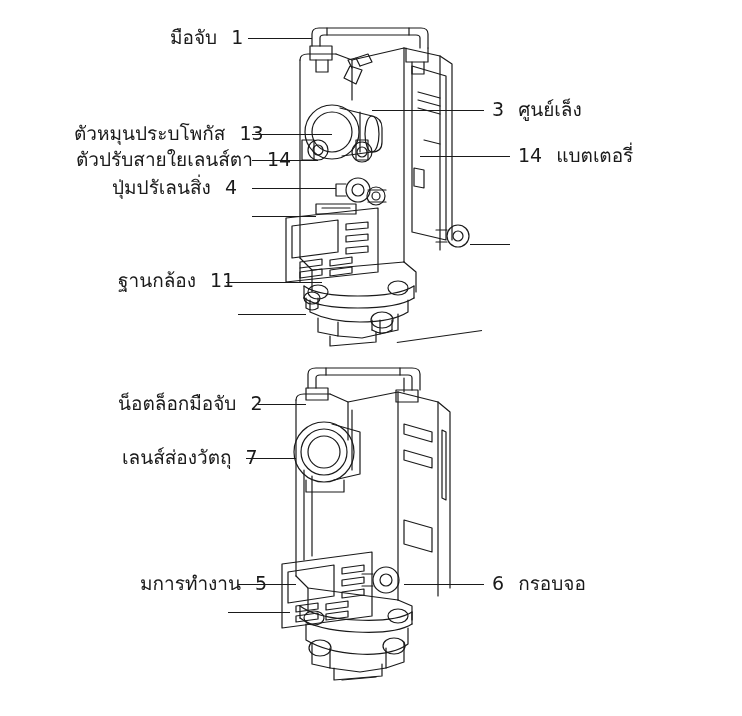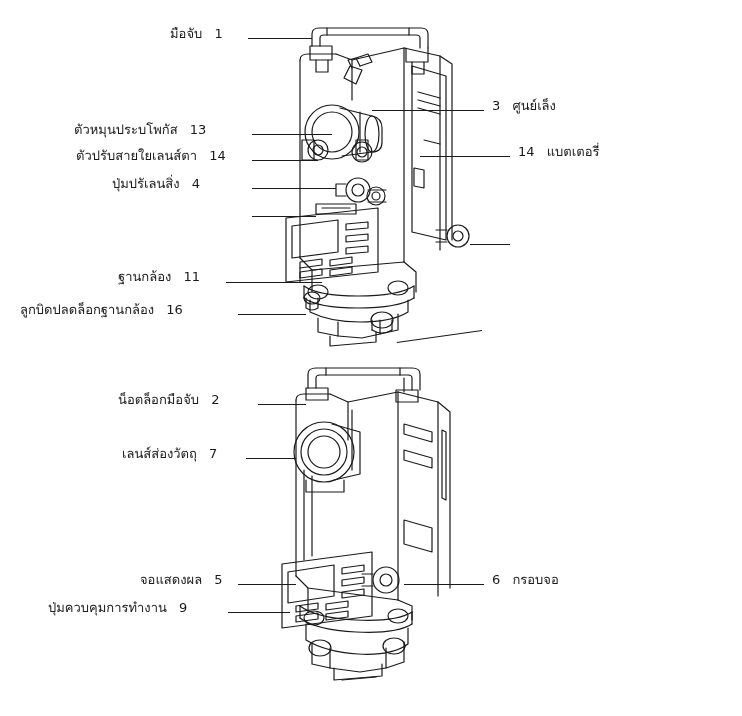--- a/index.html
+++ b/index.html
@@ -12,21 +12,21 @@
   }
   #page {
     position: relative;
     width: 742px;
     height: 716px;
     background: #ffffff;
     overflow: hidden;
   }
   .label {
     position: absolute;
-    font-size: 13px;
+    font-size: 19px;
     color: #1a1a1a;
     white-space: nowrap;
     line-height: 1.2;
   }
   .leader {
     position: absolute;
     background: #1a1a1a;
     height: 1px;
   }
   svg.figure {
@@ -256,50 +256,42 @@
   <div class="leader" style="left:420px; top:156px; width:90px;"></div>
 
   <div class="leader" style="left:470px; top:244px; width:40px;"></div>
 
   <div class="label" style="left:118px; top:269px;">
     <span>ฐานกล้อง</span>
     <span style="padding-left:8px;">11</span>
   </div>
   <div class="leader" style="left:226px; top:282px; width:96px;"></div>
 
-  <div class="label" style="left:20px; top:302px;">
-    <span>ลูกบิดปลดล็อกฐานกล้อง</span>
-    <span style="padding-left:8px;">16</span>
-  </div>
   <div class="leader" style="left:238px; top:314px; width:68px;"></div>
 
   <div class="leader" style="left:396px; top:330px; width:86px; transform:rotate(-8deg); transform-origin:right center;"></div>
 
   <div class="label" style="left:118px; top:392px;">
     <span>น็อตล็อกมือจับ</span>
     <span style="padding-left:8px;">2</span>
   </div>
   <div class="leader" style="left:258px; top:404px; width:48px;"></div>
 
   <div class="label" style="left:122px; top:446px;">
     <span>เลนส์ส่องวัตถุ</span>
     <span style="padding-left:8px;">7</span>
   </div>
   <div class="leader" style="left:246px; top:458px; width:50px;"></div>
 
   <div class="label" style="left:140px; top:572px;">
-    <span>จอแสดงผล</span>
+    <span>มการทำงาน</span>
     <span style="padding-left:8px;">5</span>
   </div>
   <div class="leader" style="left:238px; top:584px; width:58px;"></div>
 
-  <div class="label" style="left:48px; top:600px;">
-    <span>ปุ่มควบคุมการทำงาน</span>
-    <span style="padding-left:8px;">9</span>
-  </div>
   <div class="leader" style="left:228px; top:612px; width:62px;"></div>
 
   <div class="label" style="left:492px; top:572px;">
     <span>6</span>
     <span style="padding-left:8px;margin-top:45px;">กรอบจอ</span>
   </div>
   <div class="leader" style="left:404px; top:584px; width:80px;"></div>
 
 </div>
 

